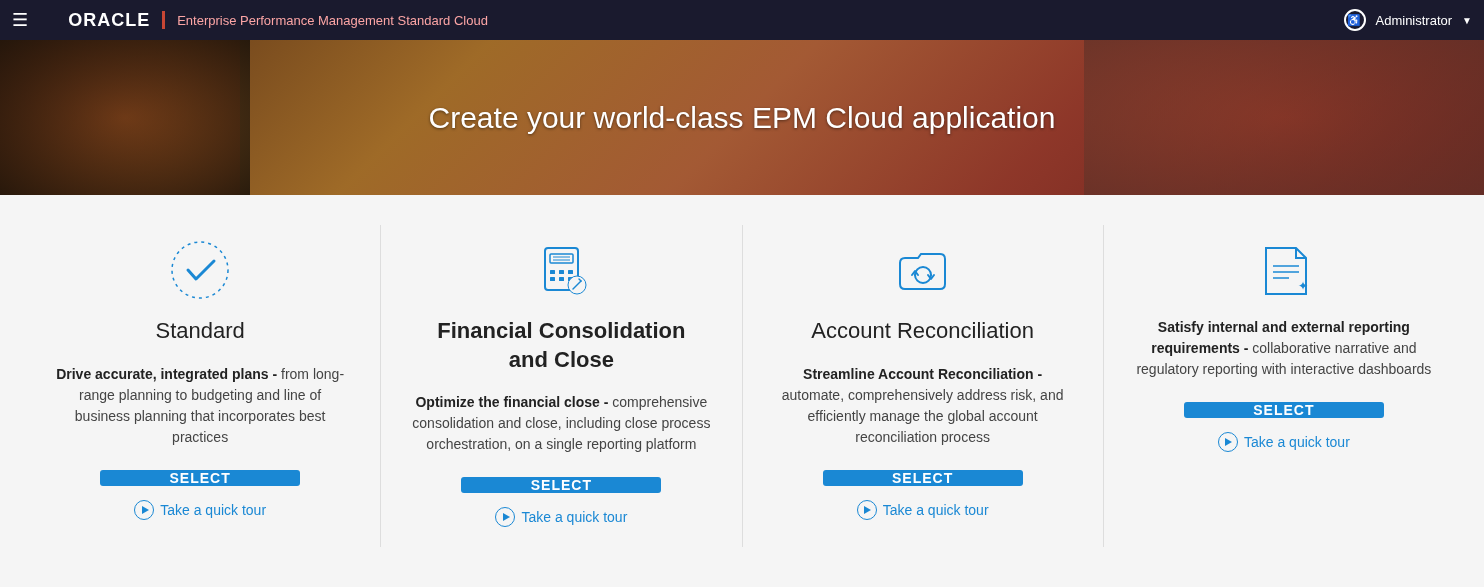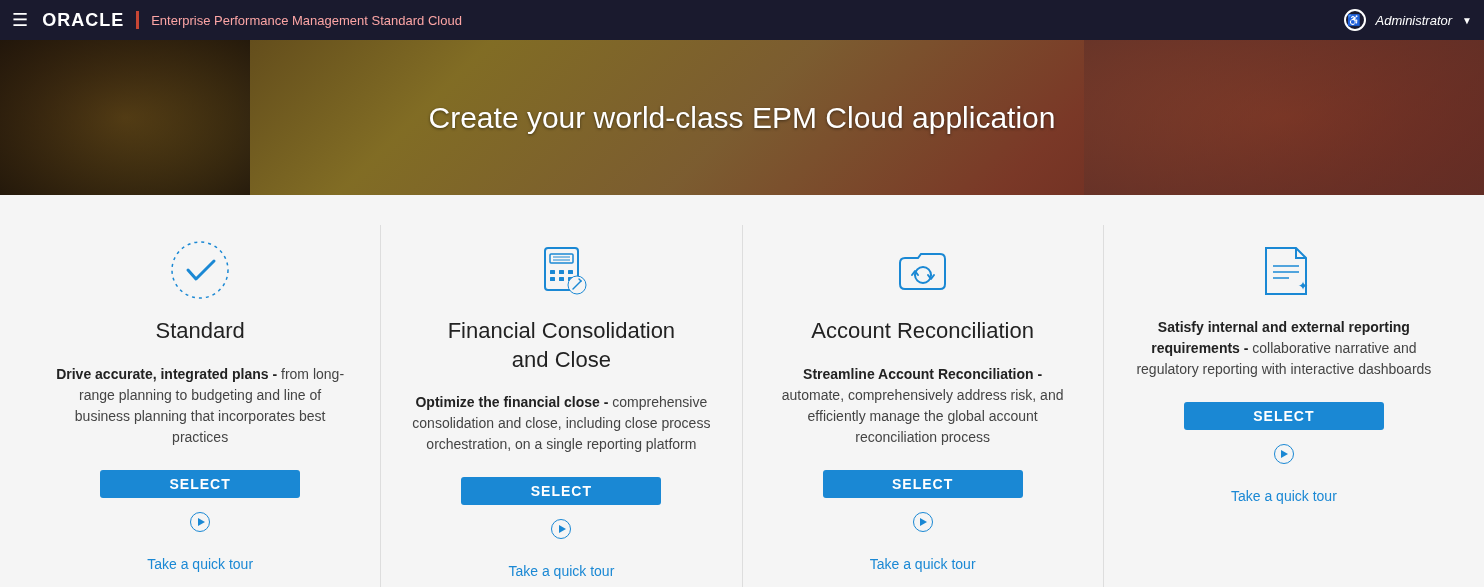--- a/index.html
+++ b/index.html
@@ -23,20 +23,21 @@
     .header-logo {
       display: flex;
       align-items: center;
       gap: 6px;
     }
     .oracle-text {
       color: #fff;
       font-weight: bold;
       font-size: 18px;
       letter-spacing: 1px;
+      margin-left: 26px;
     }
     .oracle-bar {
       width: 3px;
       height: 18px;
       background: #c74634;
       margin: 0 6px;
     }
     .header-subtitle {
       color: #fca5a5;
       font-size: 13px;
@@ -57,34 +58,33 @@
       display: flex;
       align-items: center;
       justify-content: center;
       font-size: 12px;
       color: #fff;
     }
     .admin-text {
       color: #fff;
       font-size: 13px;
       cursor: pointer;
-      font-style: italic;
     }
     .chevron-down {
       color: #fff;
       font-size: 10px;
     }
 
     
     .banner {
       width: 100%;
       height: 155px;
       position: relative;
       overflow: hidden;
-      background: #14532d;
+      background: #ef4444;
     }
     .banner-overlay {
       position: absolute;
       top: 0; left: 0; right: 0; bottom: 0;
       background: linear-gradient(135deg, 
         rgba(80,40,10,0.85) 0%, 
         rgba(180,120,20,0.7) 30%, 
         rgba(200,100,30,0.6) 50%,
         rgba(150,50,30,0.8) 70%,
         rgba(100,20,20,0.9) 100%);
@@ -171,37 +171,36 @@
     }
     .card-description strong {
       font-weight: bold;
       color: #222;
     }
     .select-button {
       background: #1a88d4;
       color: #fff;
       border: none;
       border-radius: 3px;
-      padding: 6px 50px;
+      padding: 0 50px;
       font-size: 14px;
       font-weight: bold;
       letter-spacing: 1px;
       cursor: pointer;
       margin-bottom: 14px;
       width: 200px;
     }
     .tour-link {
       display: flex;
       align-items: center;
-      gap: 24px;
+      gap: 6px;
       color: #1a88d4;
       font-size: 14px;
       cursor: pointer;
       text-decoration: none;
-      flex-direction: column;
     }
     .tour-play-icon {
       width: 20px;
       height: 20px;
       border: 1.5px solid #1a88d4;
       border-radius: 50%;
       display: flex;
       align-items: center;
       justify-content: center;
       flex-shrink: 0;
@@ -286,21 +285,21 @@
         <rect x="39" y="32" width="5" height="4" rx="0.5" fill="#1a88d4"></rect>
         <rect x="21" y="39" width="5" height="4" rx="0.5" fill="#1a88d4"></rect>
         <rect x="30" y="39" width="5" height="4" rx="0.5" fill="#1a88d4"></rect>
         <rect x="39" y="39" width="5" height="4" rx="0.5" fill="#1a88d4"></rect>
 
         <circle cx="48" cy="47" r="9" fill="#f5f5f5" stroke="#1a88d4" stroke-width="1"></circle>
         <line x1="44" y1="51" x2="52" y2="43" stroke="#1a88d4" stroke-width="1.5" stroke-linecap="round"></line>
         <line x1="52" y1="43" x2="50" y2="41" stroke="#1a88d4" stroke-width="1.5" stroke-linecap="round"></line>
       </svg>
     </div>
-    <div class="card-title" style="white-space:pre-line;">Financial Consolidation
+    <div class="card-title" style="white-space:pre-line;font-weight:bold;">Financial Consolidation
 and Close</div>
     <div class="card-description">
       <strong>Optimize the financial close -</strong><span> comprehensive consolidation and close, including close process orchestration, on a single reporting platform</span>
     </div>
     <button class="select-button">SELECT</button>
     <a class="tour-link">
       <span class="tour-play-icon"></span>
       <span>Take a quick tour</span>
     </a>
   </div>

